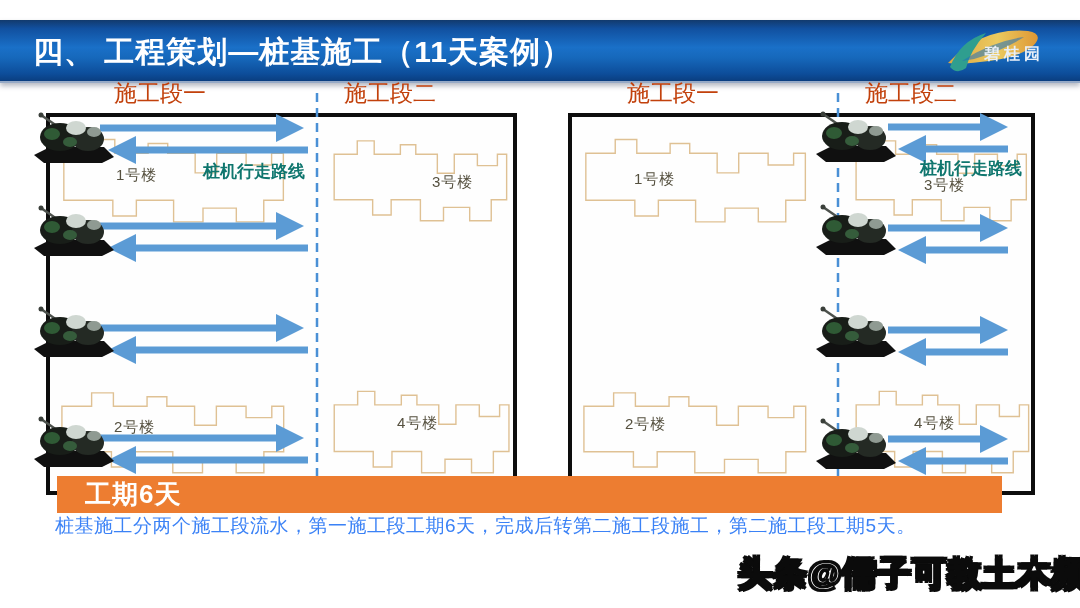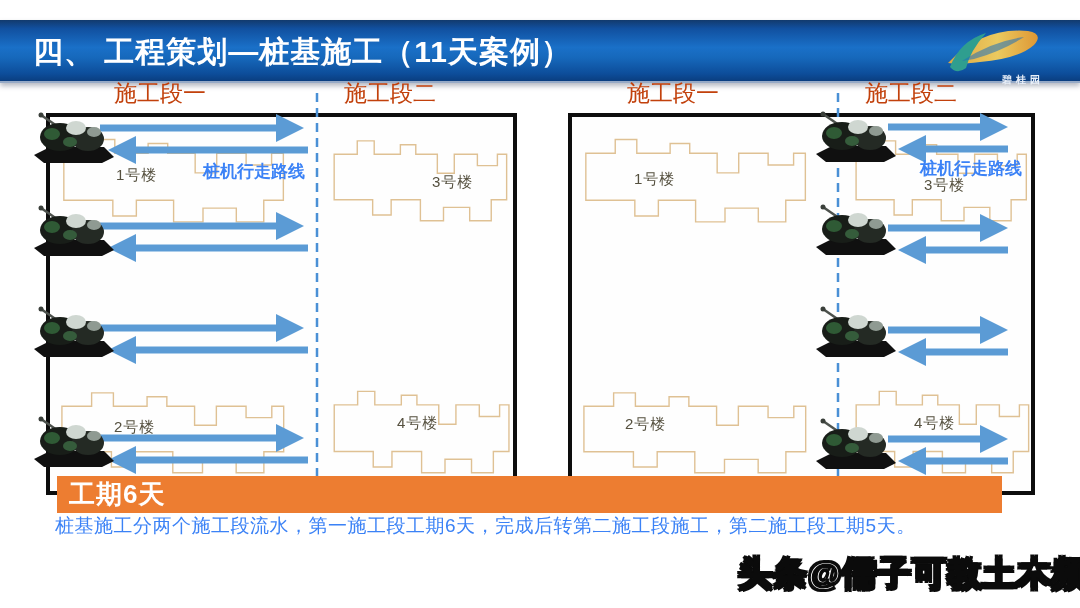--- a/index.html
+++ b/index.html
@@ -15,34 +15,34 @@
     border-bottom:2px solid #96aac6;
     box-shadow:0 3px 5px rgba(90,100,120,.45);
     margin-top:20px;
   }
   .header-title{
     position:absolute;left:33px;top:0;height:63px;line-height:64px;
     color:#ffffff;font-size:30px;font-weight:700;letter-spacing:1px;white-space:nowrap;
   }
   .logo{position:absolute;right:28px;top:3px;width:120px;height:58px;}
   .logo-text{
-    position:absolute;right:36px;top:53px;color:#e8eff8;font-size:10px;
+    position:absolute;right:36px;top:24px;color:#e8eff8;font-size:16px;
     letter-spacing:4px;font-weight:600;
   }
   
   .diagram-svg{position:absolute;left:0;top:0;}
   .label{position:absolute;white-space:nowrap;color:#c2410c;}
   .section-label{font-size:23px;font-weight:500;width:130px;text-align:center;}
-  .route-label{font-size:17px;font-weight:600;color:#3b82f6;}
+  .route-label{font-size:17px;font-weight:600;color:#0f766e;}
   .bldg-label{font-size:15px;color:#55503f;letter-spacing:1px;}
   
   .duration-bar{
     position:absolute;left:57px;top:476px;width:945px;height:37px;
     background:#ED7D31;display:flex;justify-content:space-between;align-items:center;
-    padding:0 10px 0 12px;z-index:5;
+    padding:0 10px 0 28px;z-index:5;
   }
   .duration-text{color:#ffffff;font-size:26px;font-weight:600;letter-spacing:1px;}
   
   .notes{
     position:absolute;left:55px;top:513px;width:1010px;z-index:4;
     font-size:19px;line-height:26px;color:#3b82f6;font-weight:500;letter-spacing:.5px;
   }
   
   .watermark{
     position:absolute;left:738px;top:551px;z-index:9;white-space:nowrap;

